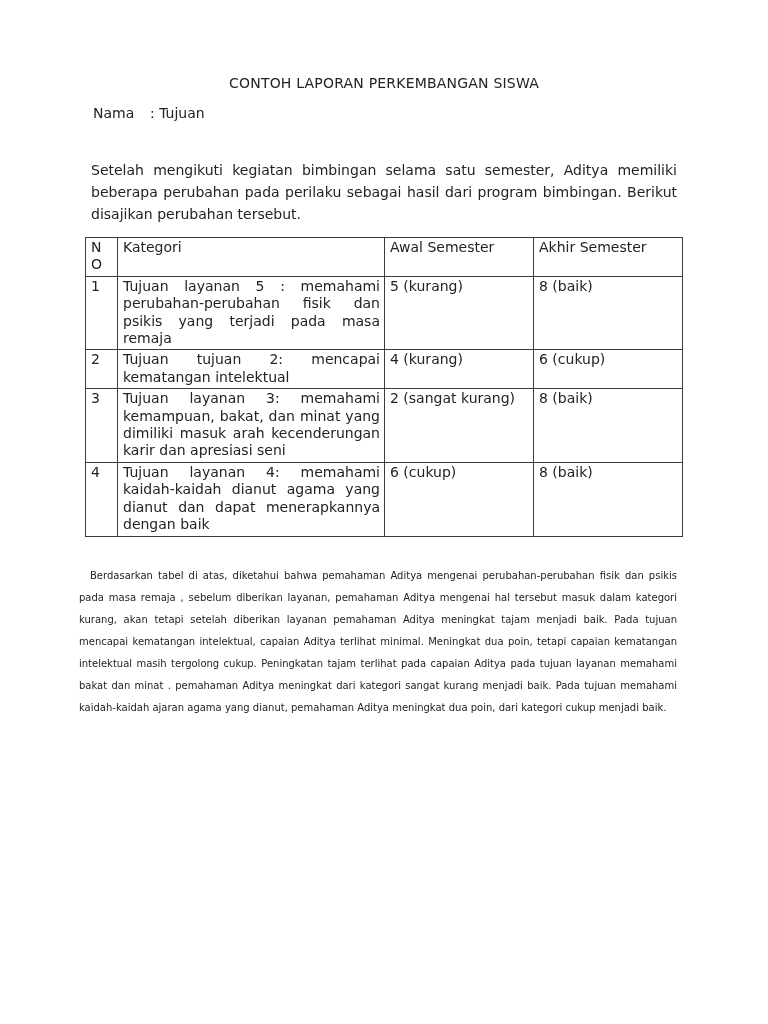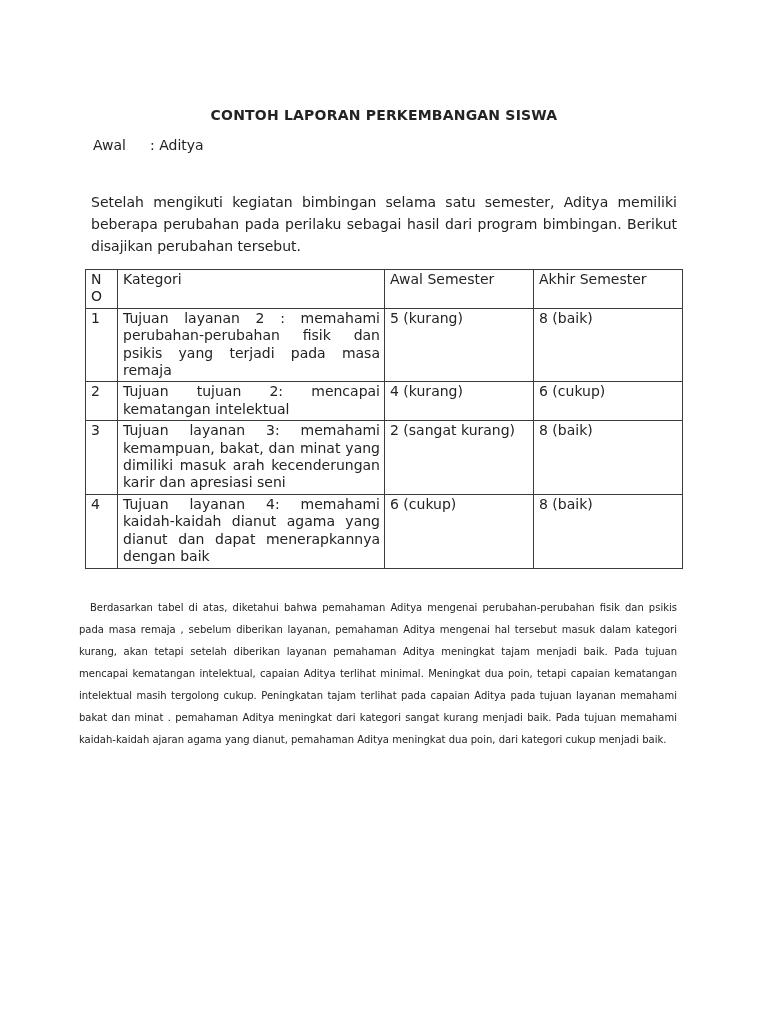--- a/index.html
+++ b/index.html
@@ -8,25 +8,25 @@
     position: relative;
     width: 768px;
     height: 1024px;
     background: #ffffff;
     overflow: hidden;
     font-family: "DejaVu Sans", sans-serif;
     color: #232323;
     -webkit-font-smoothing: antialiased;
   }
   .report-title {
-    padding-top: 108px;
+    padding-top: 76px;
     text-align: center;
     font-size: 14px;
     line-height: 15px;
-    font-weight: bold;
+    font-weight: normal;
     letter-spacing: 0.2px;
   }
   .meta-line {
     margin-left: 93px;
     margin-right: 91px;
     font-size: 14px;
     line-height: 15px;
   }
   .meta-line.first { margin-top: 15px; }
   .meta-line + .meta-line { margin-top: 16px; }
@@ -64,21 +64,21 @@
   }
 </style>
 </head>
 <body>
 
 <div class="page">
 
   <div class="report-title">CONTOH LAPORAN PERKEMBANGAN SISWA</div>
 
   <div class="meta-line first">
-    <span class="meta-label">Awal</span><span>: </span><span>Aditya</span>
+    <span class="meta-label">Nama</span><span>: </span><span>Tujuan</span>
   </div>
 
 
   <p class="intro-paragraph">Setelah mengikuti kegiatan bimbingan selama satu semester, Aditya memiliki beberapa perubahan  pada perilaku sebagai hasil dari program bimbingan. Berikut disajikan perubahan tersebut.</p>
 
   <table class="report-table">
     <colgroup>
       <col style="width:32px">
       <col style="width:267px">
       <col style="width:149px">
@@ -89,21 +89,21 @@
         <th class="header-no">N
 O</th>
         <th>Kategori</th>
         <th>Awal Semester</th>
         <th>Akhir Semester</th>
       </tr>
     </thead>
     <tbody>
       <tr>
         <td class="cell-no">1</td>
-        <td class="cell-kategori">Tujuan layanan 2 : memahami perubahan-perubahan fisik dan psikis yang terjadi pada masa remaja</td>
+        <td class="cell-kategori">Tujuan layanan 5 : memahami perubahan-perubahan fisik dan psikis yang terjadi pada masa remaja</td>
         <td class="cell-awal">5 (kurang)</td>
         <td class="cell-akhir">8 (baik)</td>
       </tr>
       <tr>
         <td class="cell-no">2</td>
         <td class="cell-kategori">Tujuan tujuan 2: mencapai kematangan intelektual</td>
         <td class="cell-awal">4 (kurang)</td>
         <td class="cell-akhir">6 (cukup)</td>
       </tr>
       <tr>

